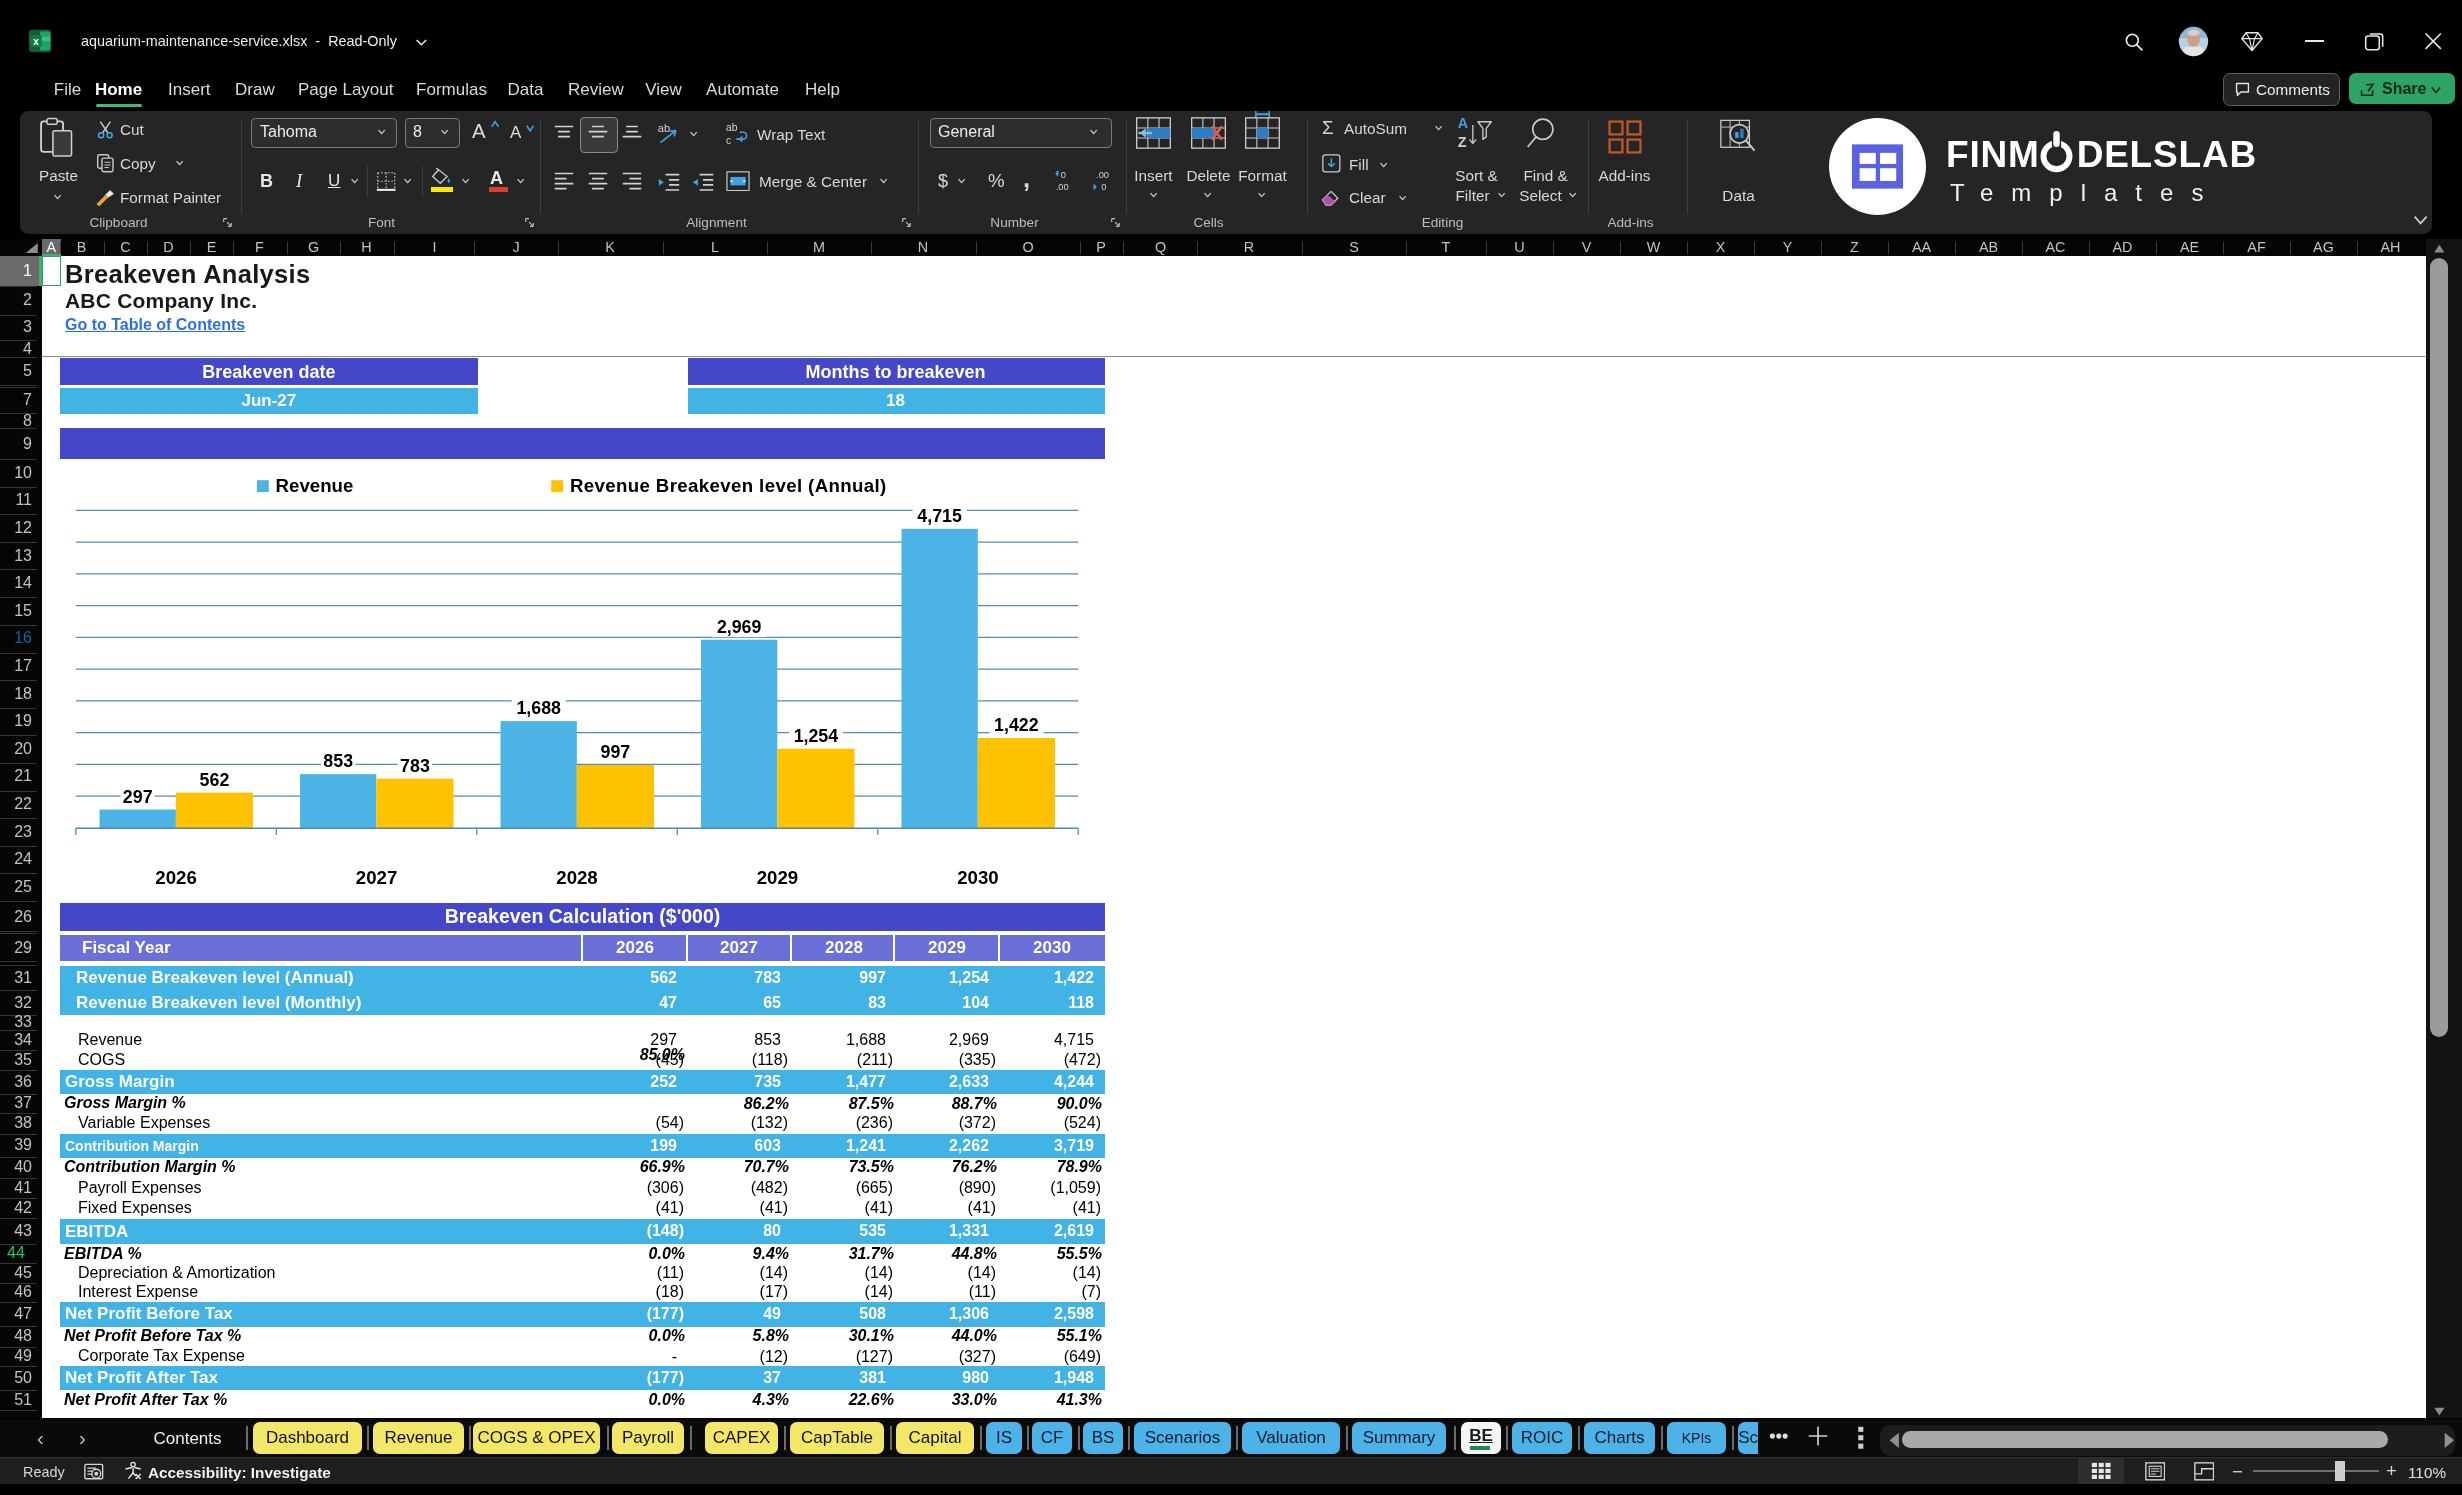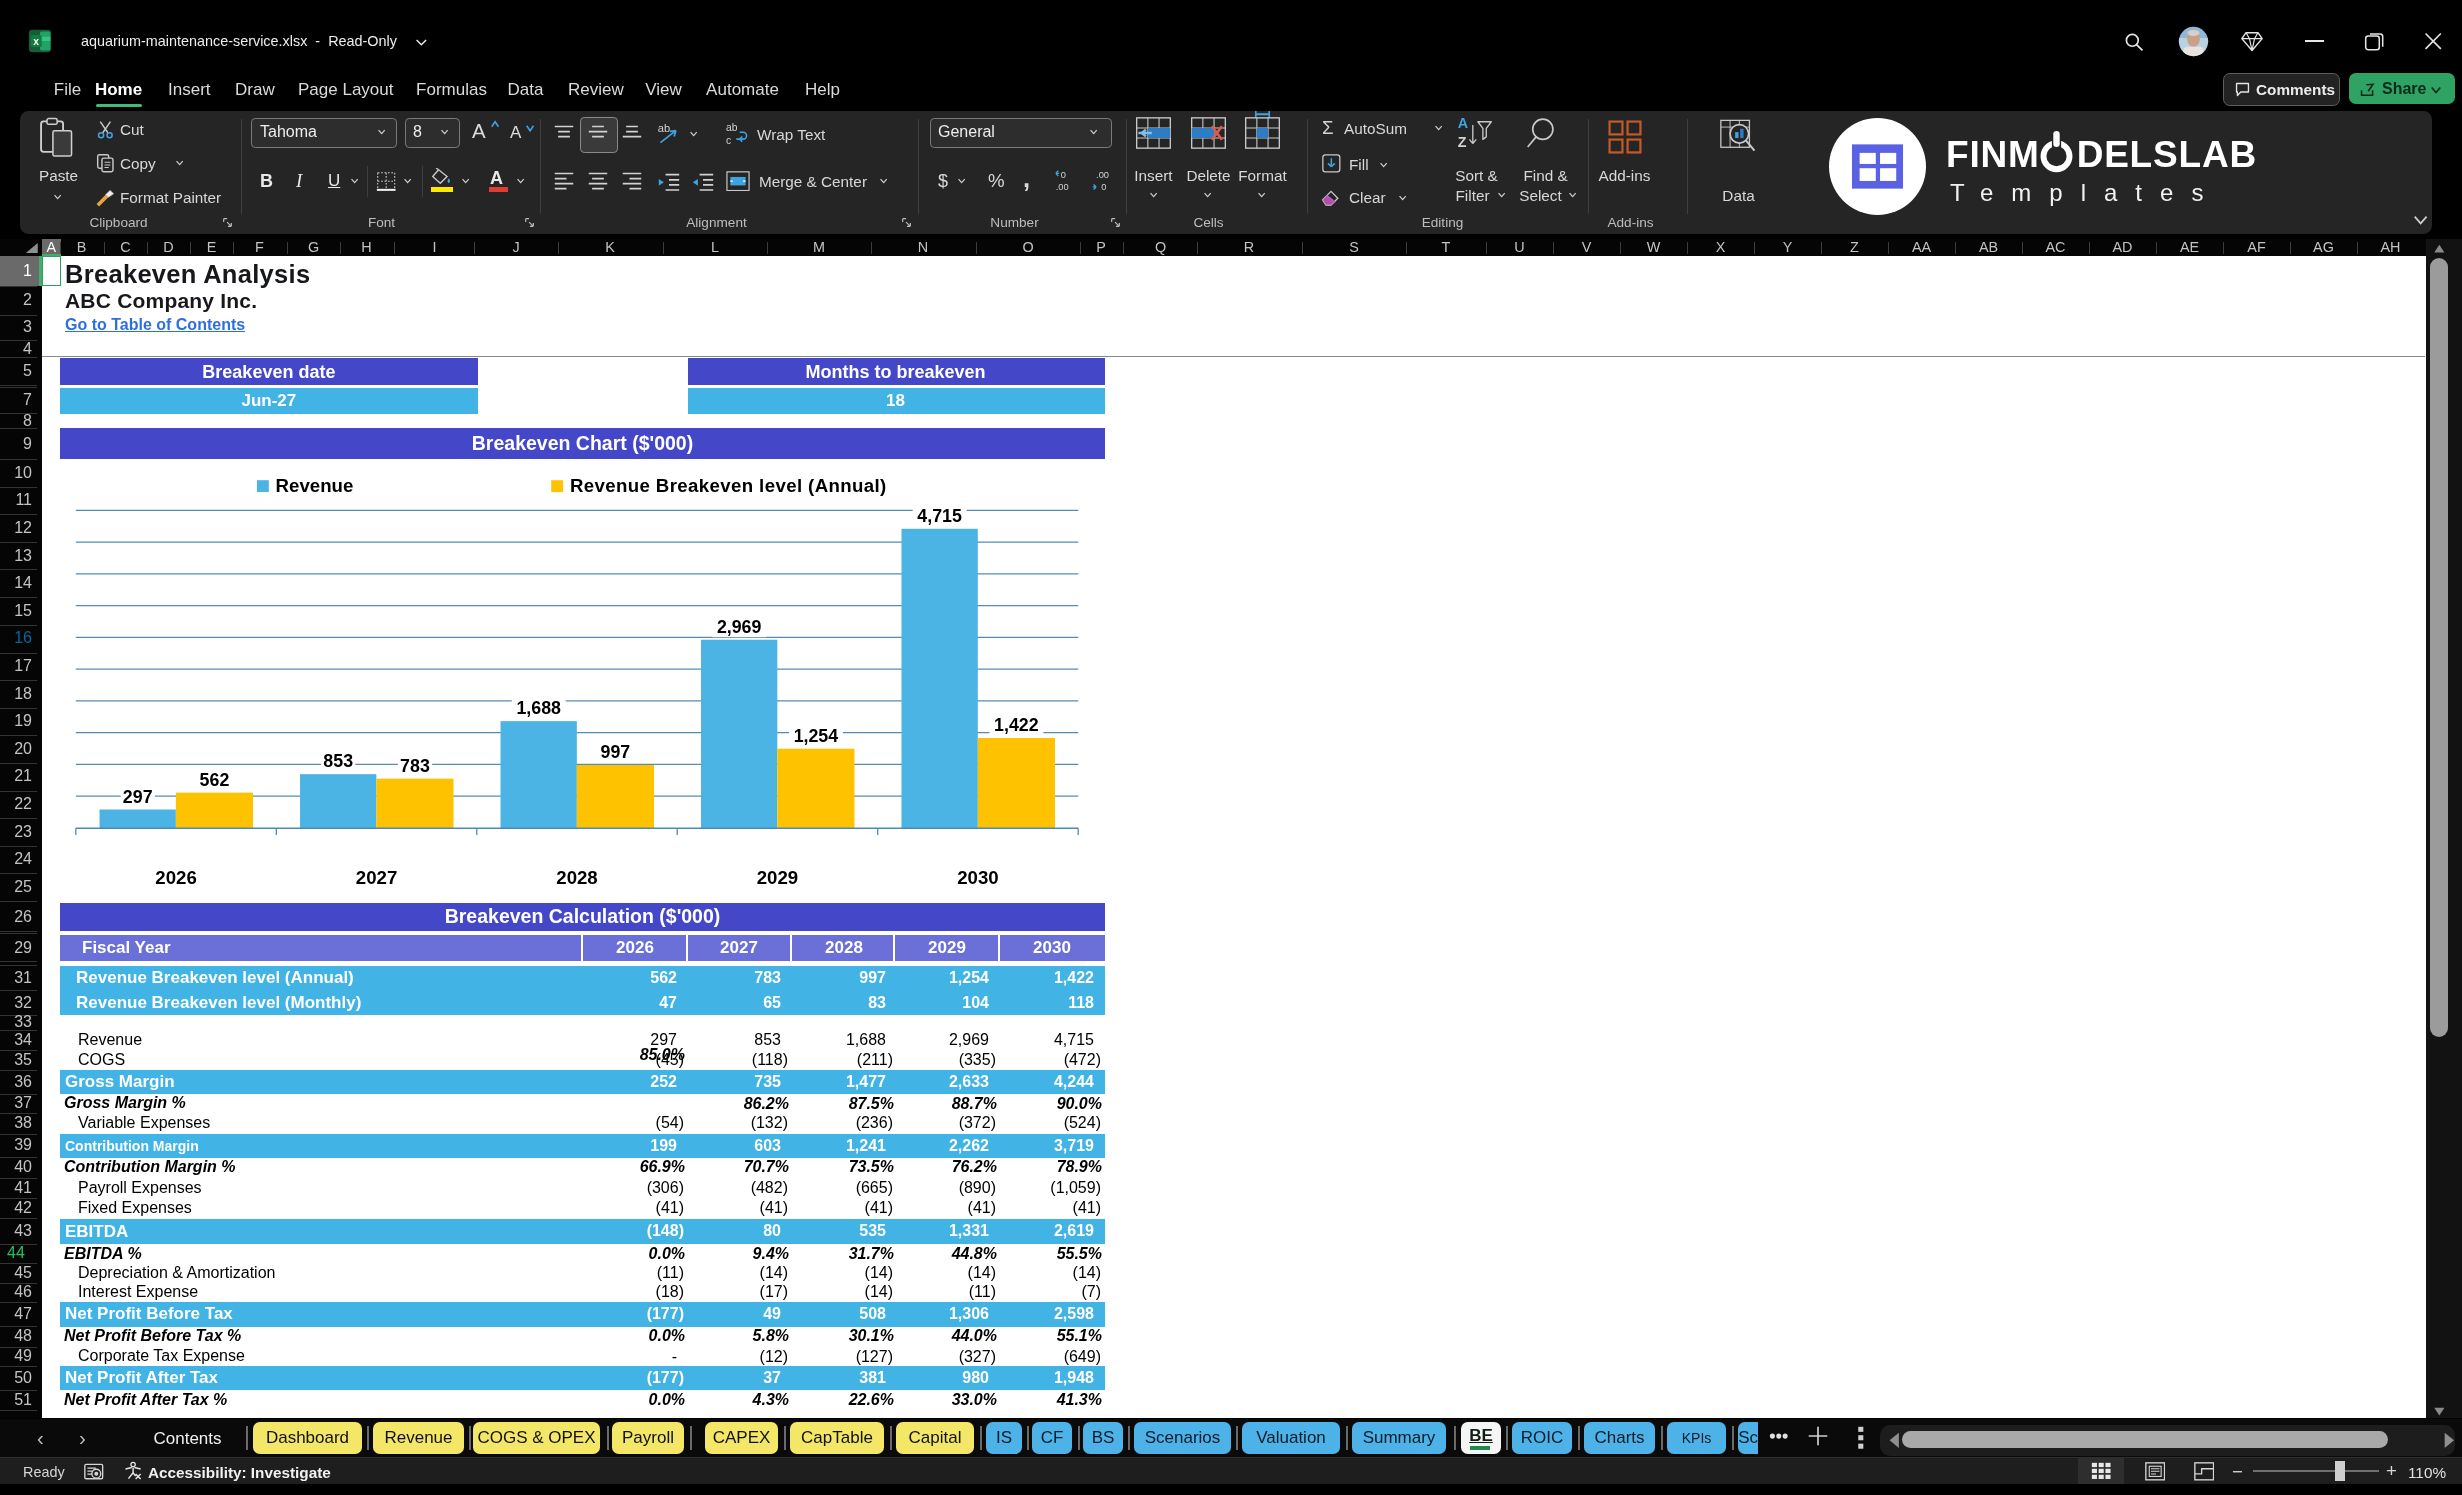--- a/index.html
+++ b/index.html
@@ -58,21 +58,21 @@
     <div class="a" style="left:507px;top:79px;width:37px;text-align:center;font-size:17px;line-height:22px;color:#dadada;font-weight:normal;white-space:nowrap;">Data</div>
     <div class="a" style="left:568px;top:79px;width:54px;text-align:center;font-size:17px;line-height:22px;color:#dadada;font-weight:normal;white-space:nowrap;">Review</div>
     <div class="a" style="left:645px;top:79px;width:37px;text-align:center;font-size:17px;line-height:22px;color:#dadada;font-weight:normal;white-space:nowrap;">View</div>
     <div class="a" style="left:705px;top:79px;width:75px;text-align:center;font-size:17px;line-height:22px;color:#dadada;font-weight:normal;white-space:nowrap;">Automate</div>
     <div class="a" style="left:804px;top:79px;width:37px;text-align:center;font-size:17px;line-height:22px;color:#dadada;font-weight:normal;white-space:nowrap;">Help</div>
     <div class="a" style="left:96px;top:104px;width:46px;height:3.4px;background:#43b97f;border-radius:1.7px;"></div>
     <div class="a" style="left:2223px;top:73px;width:115px;height:31px;background:#232323;border:0.8px solid #5e5e5e;border-radius:6.8px;"></div>
     <svg class="a" style="left:2234px;top:81px" width="17" height="17" viewBox="0 0 20 20">
       <path d="M3 3 h14 v10 h-9 l-4 4 v-4 h-1 z" stroke="#e6e6e6" stroke-width="1.6" fill="none" stroke-linejoin="round"></path>
     </svg>
-    <div class="a" style="left:2256px;top:74px;font-size:15.3px;line-height:31px;color:#ececec;font-weight:bold;white-space:nowrap;">Comments</div>
+    <div class="a" style="left:2256px;top:74px;font-size:15.3px;line-height:31px;color:#ececec;font-weight:normal;white-space:nowrap;">Comments</div>
     <div class="a" style="left:2349px;top:73px;width:106px;height:31px;background:#2ea364;border-radius:6.8px;"></div>
     <svg class="a" style="left:2359px;top:80px" width="18.7" height="18.7" viewBox="0 0 22 22">
       <path d="M3 12 v6 h13 v-6" stroke="#0b2a18" stroke-width="1.8" fill="none"></path>
       <path d="M8 8 L14 3 L14 13" stroke="#0b2a18" stroke-width="1.8" fill="none" transform="rotate(35 12 8)"></path>
     </svg>
     <div class="a" style="left:2382px;top:73px;font-size:16px;line-height:32px;color:#0b2a18;font-weight:bold;white-space:nowrap;">Share</div>
     <svg class="a" style="left:2430px;top:84px" width="12" height="12" viewBox="0 0 14 14">
       <path d="M2 4 L7 10 L12 4" stroke="#0b2a18" stroke-width="1.8" fill="none"></path>
     </svg>
     <div class="a" style="left:20.4px;top:111px;width:2412px;height:123px;background:#252525;border-radius:8.5px;"></div>
@@ -554,21 +554,20 @@
     <div class="a" style="left:42px;top:356px;width:2383px;height:0.8px;background:#8a8a8a;"></div>
     <div class="a" style="left:60px;top:358px;width:418px;height:27px;background:#4547c9;"></div>
     <div class="a" style="left:688px;top:358px;width:417px;height:27px;background:#4547c9;"></div>
     <div class="a" style="left:641px;top:354px;width:509px;text-align:center;font-size:18px;line-height:36px;color:#fff;font-weight:bold;white-space:nowrap;">Months to breakeven</div>
     <div class="a" style="left:14.4px;top:354px;width:509px;text-align:center;font-size:18px;line-height:36px;color:#fff;font-weight:bold;white-space:nowrap;">Breakeven date</div>
     <div class="a" style="left:60px;top:388px;width:418px;height:25.5px;background:#42b3e5;"></div>
     <div class="a" style="left:688px;top:388px;width:417px;height:25.5px;background:#42b3e5;"></div>
     <div class="a" style="left:14.4px;top:384px;width:509px;text-align:center;font-size:17px;line-height:34px;color:#fff;font-weight:bold;white-space:nowrap;">Jun-27</div>
     <div class="a" style="left:641px;top:384px;width:509px;text-align:center;font-size:17px;line-height:34px;color:#fff;font-weight:bold;white-space:nowrap;">18</div>
     <div class="a" style="left:60px;top:428px;width:1045px;height:31px;background:#4547c9;"></div>
-    <div class="a" style="left:328px;top:424px;width:509px;text-align:center;font-size:19.5px;line-height:39px;color:#fff;font-weight:bold;white-space:nowrap;">Breakeven Chart ($'000)</div>
     <svg class="a" style="left:60px;top:459px" width="1052" height="441" viewBox="0 0 1240 520" font-family="Liberation Sans,sans-serif">
       <line x1="18.400000000000006" y1="60.5" x2="1200.4" y2="60.5" stroke="#548cb4" stroke-width="1.4"></line>
       <line x1="18.400000000000006" y1="98.0" x2="1200.4" y2="98.0" stroke="#548cb4" stroke-width="1.4"></line>
       <line x1="18.400000000000006" y1="135.4" x2="1200.4" y2="135.4" stroke="#548cb4" stroke-width="1.4"></line>
       <line x1="18.400000000000006" y1="172.9" x2="1200.4" y2="172.9" stroke="#548cb4" stroke-width="1.4"></line>
       <line x1="18.400000000000006" y1="210.3" x2="1200.4" y2="210.3" stroke="#548cb4" stroke-width="1.4"></line>
       <line x1="18.400000000000006" y1="247.8" x2="1200.4" y2="247.8" stroke="#548cb4" stroke-width="1.4"></line>
       <line x1="18.400000000000006" y1="285.2" x2="1200.4" y2="285.2" stroke="#548cb4" stroke-width="1.4"></line>
       <line x1="18.400000000000006" y1="322.7" x2="1200.4" y2="322.7" stroke="#548cb4" stroke-width="1.4"></line>
       <line x1="18.400000000000006" y1="360.1" x2="1200.4" y2="360.1" stroke="#548cb4" stroke-width="1.4"></line>

